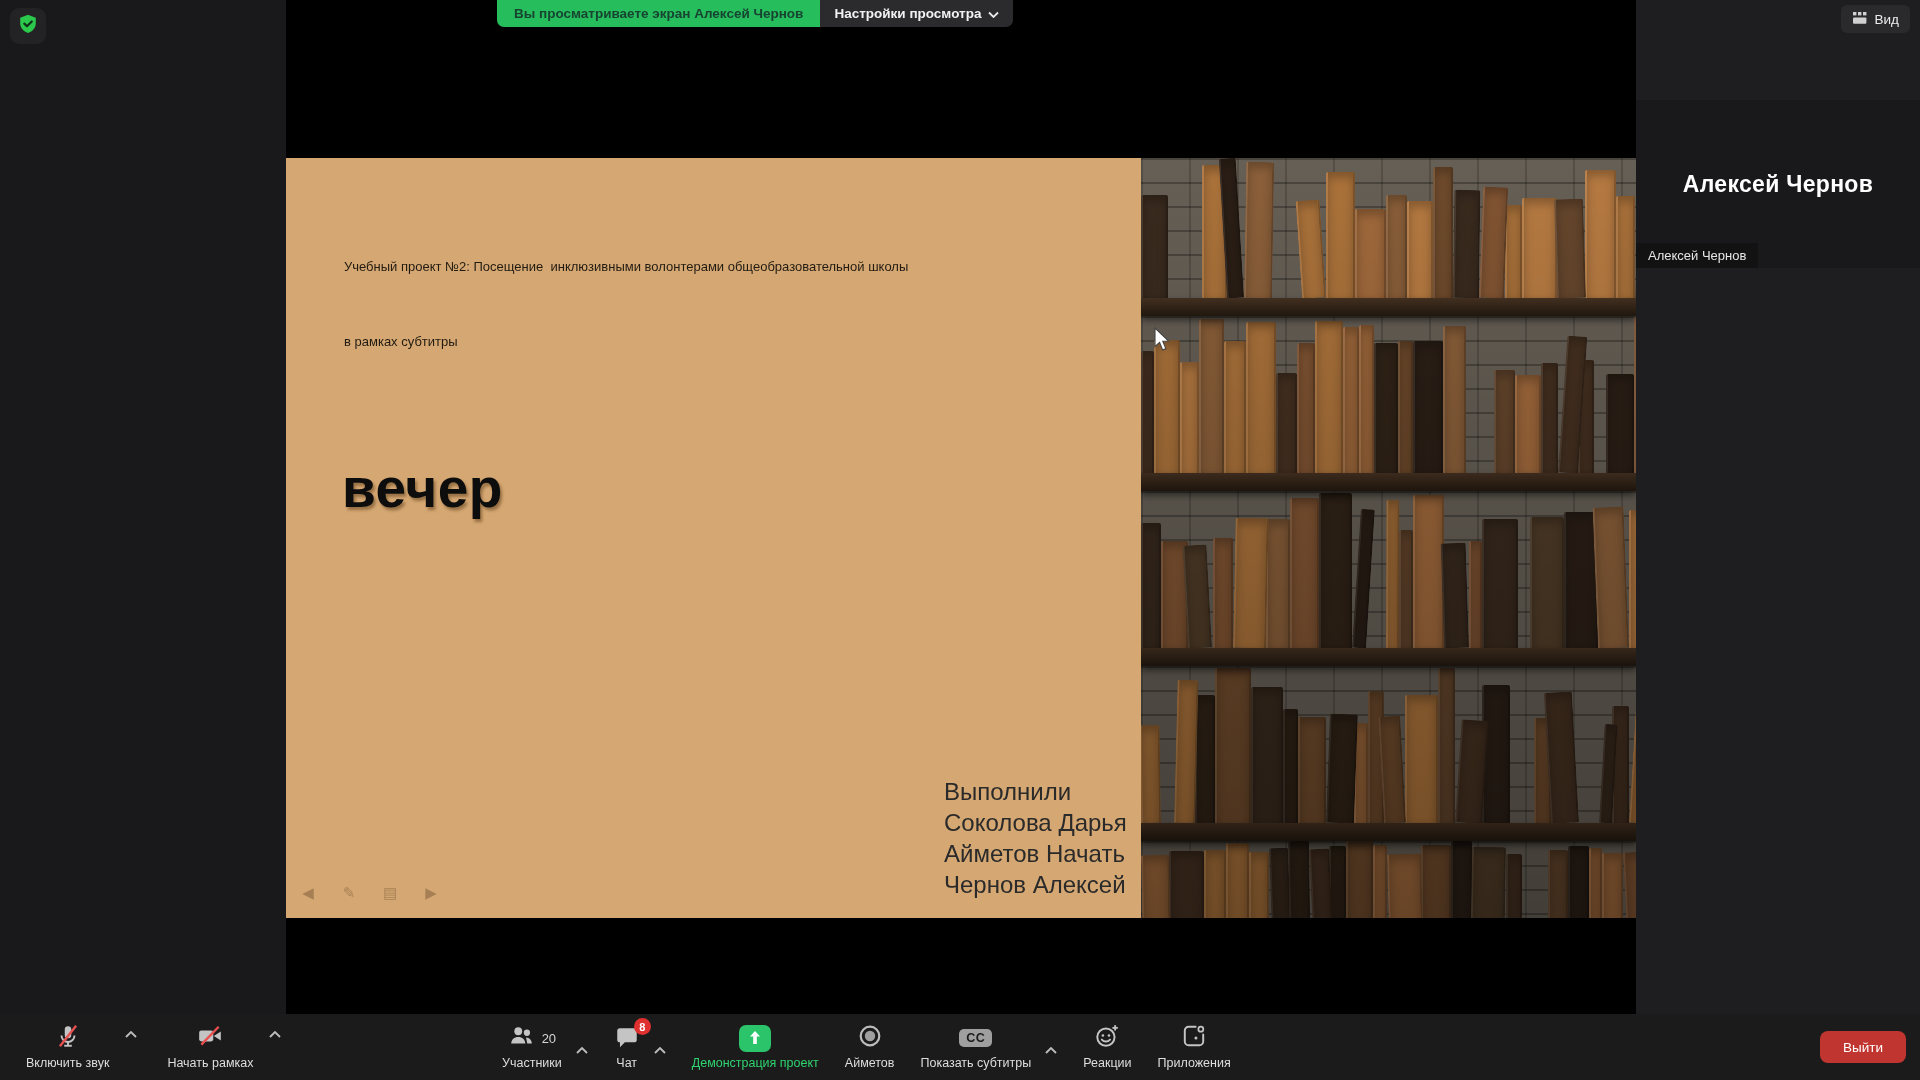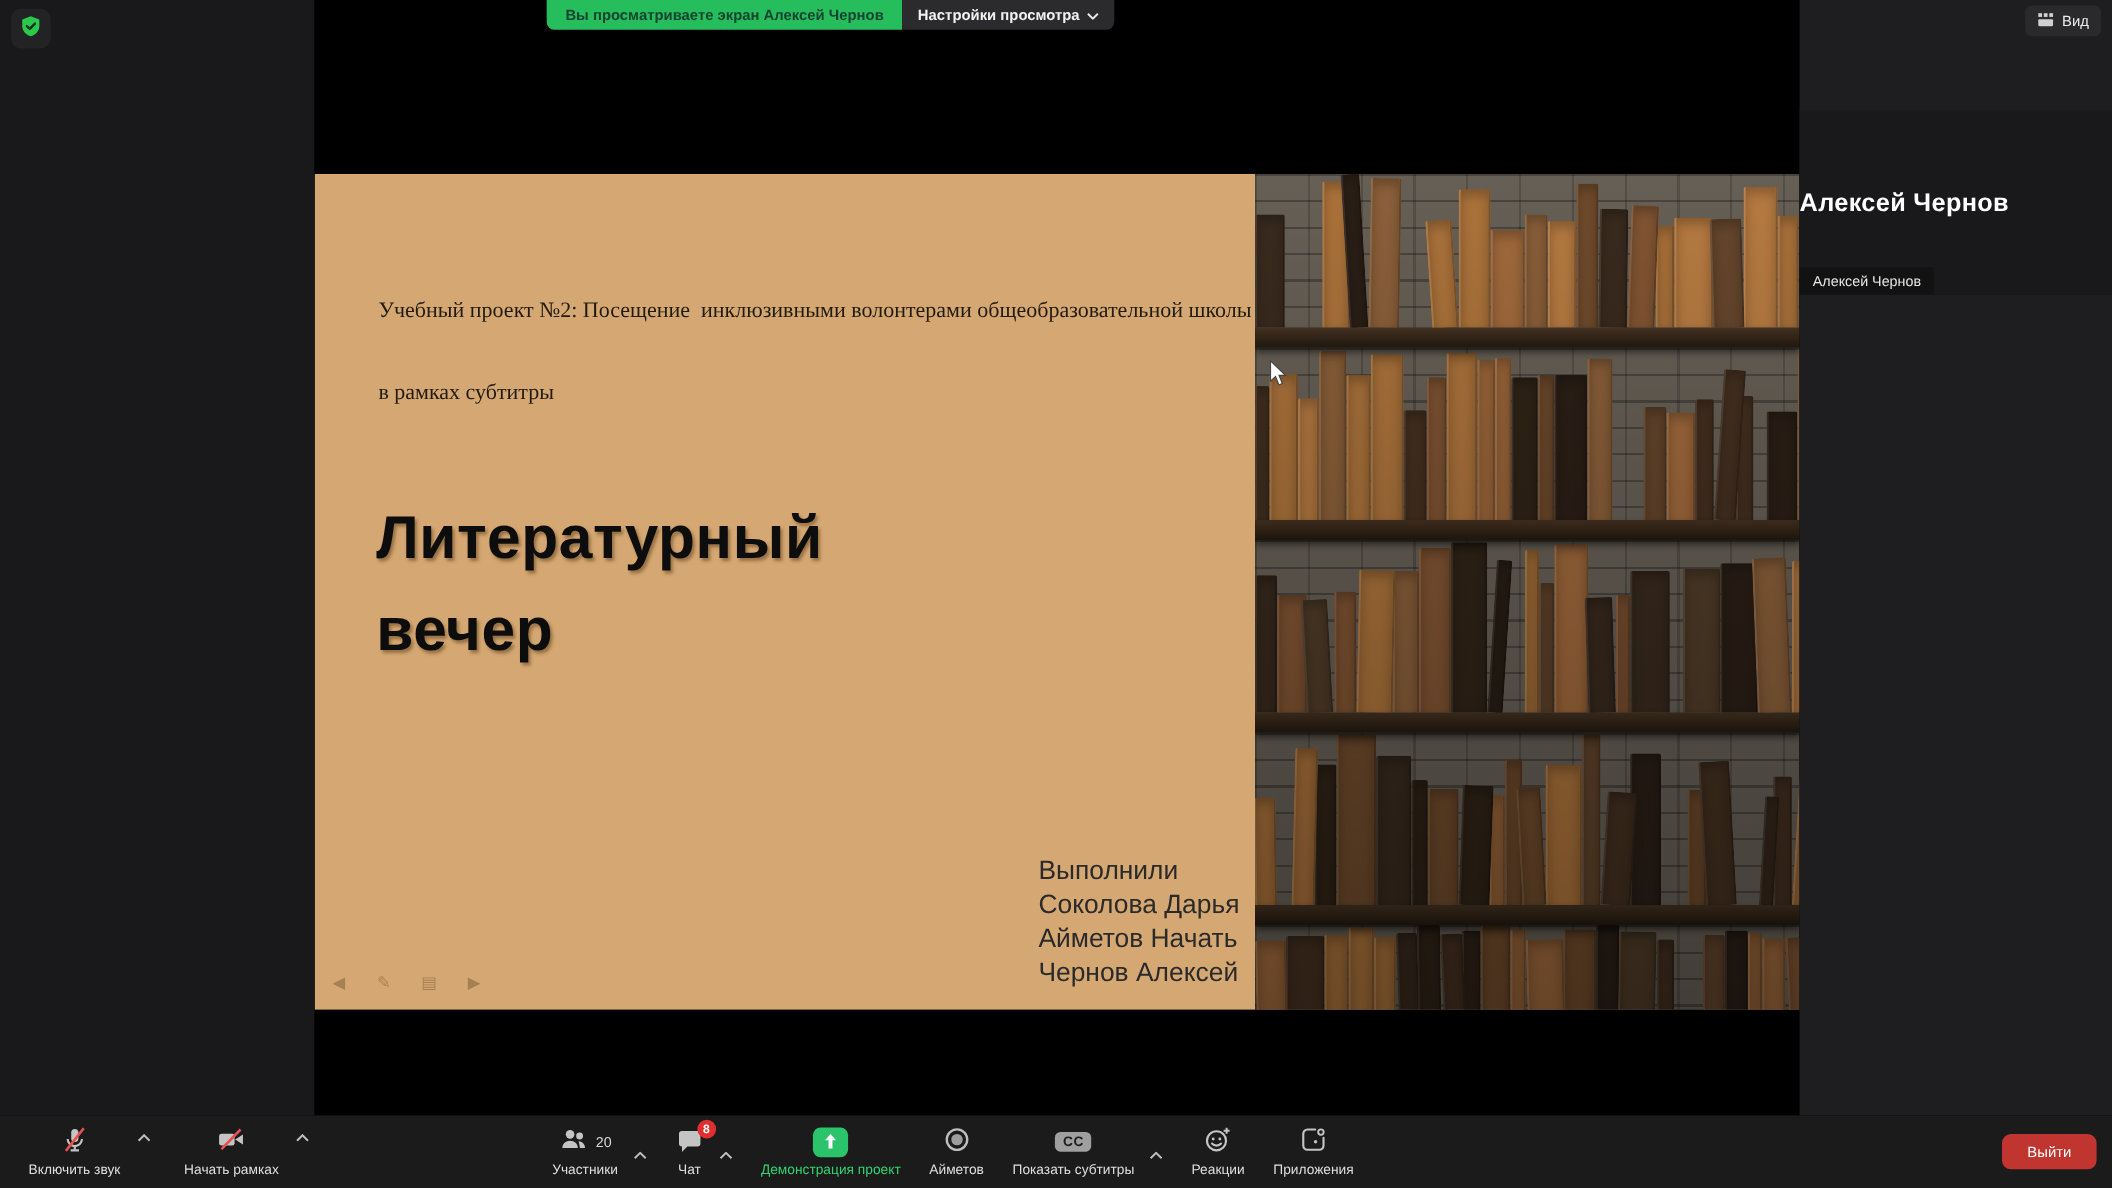--- a/index.html
+++ b/index.html
@@ -22,30 +22,30 @@
                   padding:0 17px; display:flex; align-items:center; border-radius:0 0 0 7px; }
   .banner-settings { background:#2b2b2d; color:#f2f2f2; font-weight:700; font-size:13.5px;
                      padding:0 14px; display:flex; align-items:center; gap:7px; border-radius:0 0 7px 0; cursor:pointer; }
 
   
   .view-btn { position:absolute; right:10px; top:5px; height:28px; background:#2a2a2c; border-radius:6px;
               display:flex; align-items:center; gap:7px; padding:0 11px; color:#ececec; font-size:13.5px; cursor:pointer; }
 
   
   .video-tile { position:absolute; left:0; top:100px; width:284px; height:168px; background:#19191b;
-                display:flex; align-items:center; cursor:pointer; }
+                display:flex; align-items:center; justify-content:center; cursor:pointer; }
   .tile-name-big { color:#fff; font-size:23px; font-weight:700; letter-spacing:.3px; }
   .tile-name-tag { position:absolute; left:0; bottom:0; background:rgba(18,18,18,.85); color:#e6e6e6;
                    font-size:13px; padding:5px 12px; }
 
   
   .slide { position:absolute; left:0; top:158px; width:1350px; height:760px; display:flex; overflow:hidden; }
   .slide-tan { position:relative; width:855px; height:760px; background:#d5a772; }
-  .slide-subtitle { position:absolute; left:58px; top:62px; width:800px;
-                    font-family:Liberation Serif, serif; font-size:20px; line-height:25px;
+  .slide-subtitle { position:absolute; left:58px; top:46px; width:800px;
+                    font-family:Liberation Sans, sans-serif; font-size:13px; line-height:25px;
                     color:#211b12; white-space:pre-wrap; }
   .slide-title { position:absolute; left:56px; top:288px; font-size:55px; font-weight:700; color:#0d0d0d;
                  line-height:84px; letter-spacing:.5px; text-shadow:2px 3px 3px rgba(70,45,12,.45); }
   .slide-credits { position:absolute; left:658px; top:618px; font-size:24px; line-height:31px; color:#2a2a2a; }
   .presenter-controls { position:absolute; left:12px; top:726px; display:flex; gap:21px;
                         font-size:15px; color:rgba(60,40,15,.30); }
   .presenter-controls span { width:20px; text-align:center; }
 
   
   .bookshelf { position:relative; width:495px; height:760px; overflow:hidden; background:#231a12; }
@@ -99,21 +99,20 @@
   <div class="left-gutter"></div>
 
   <div class="content-area">
     <div class="slide">
       <div class="slide-tan">
         <div class="slide-subtitle">
           <div>Учебный проект №2: Посещение  инклюзивными волонтерами общеобразовательной школы</div>
           <div>в рамках субтитры</div>
         </div>
         <div class="slide-title">
-          <div>Литературный</div>
           <div>вечер</div>
         </div>
         <div class="slide-credits">
           <div>Выполнили</div>
           <div>Соколова Дарья</div>
           <div>Айметов Начать</div>
           <div>Чернов Алексей</div>
         </div>
         <div class="presenter-controls">
           <span>◀</span>

